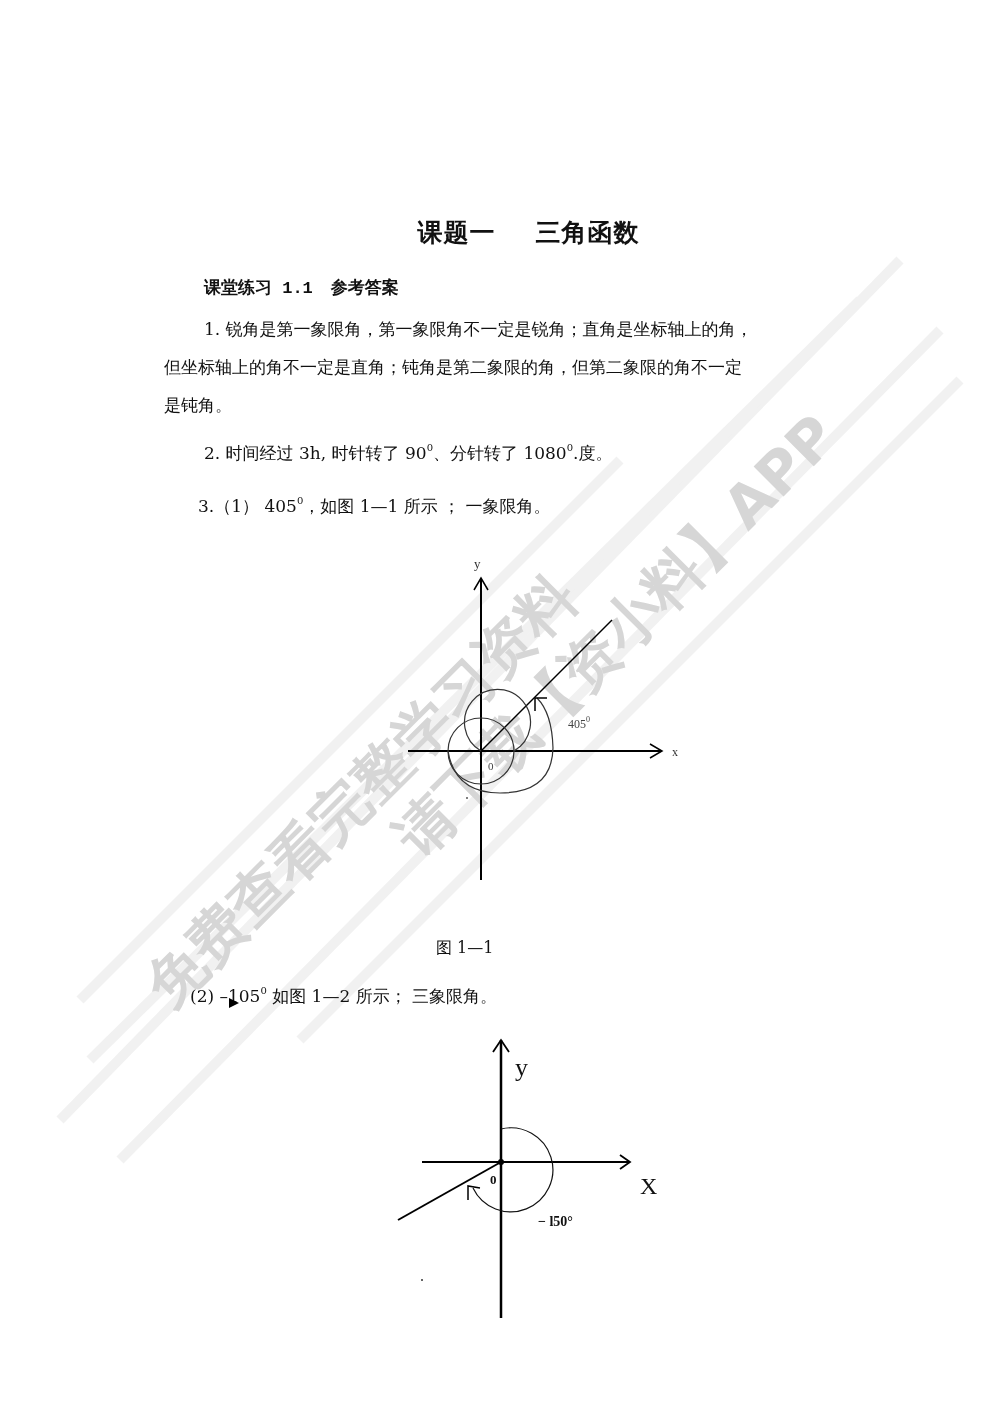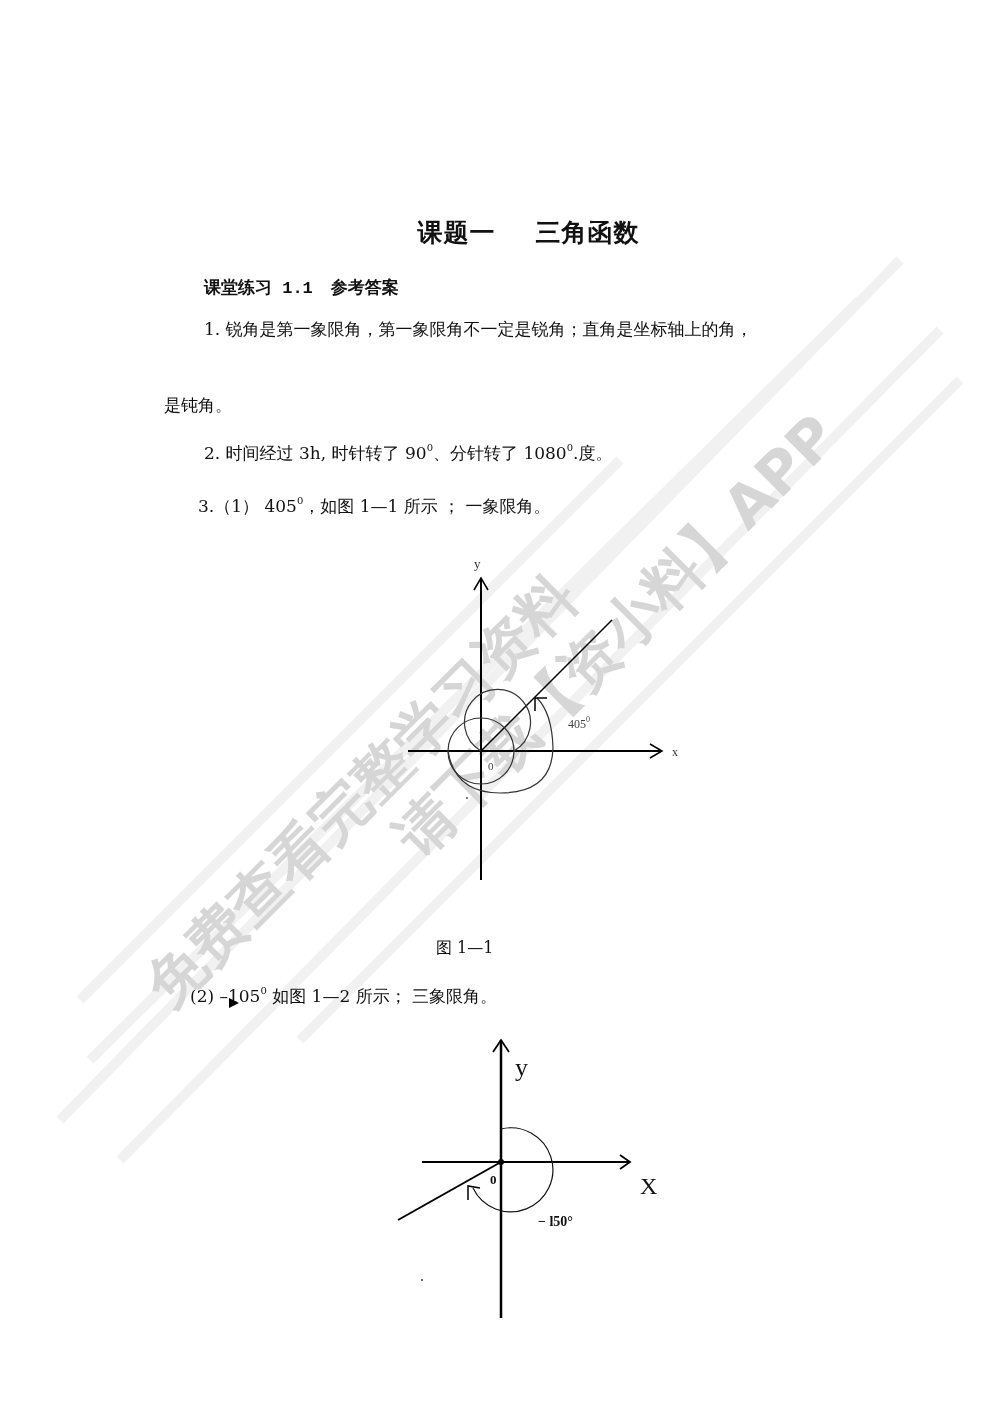--- a/index.html
+++ b/index.html
@@ -86,20 +86,21 @@
 
   <div class="title">
     <span>课题一</span><span class="gap"></span><span>三角函数</span>
   </div>
 
   <div class="subtitle">
     <span>课堂练习 1.1</span><span class="gap"></span><span>参考答案</span>
   </div>
 
   <div class="para" style="left:204px; top:262px;">1. 锐角是第一象限角，第一象限角不一定是锐角；直角是坐标轴上的角，</div>
+  <div class="para" style="left:164px; top:300px;">但坐标轴上的角不一定是直角；钝角是第二象限的角，但第二象限的角不一定</div>
   <div class="para" style="left:164px; top:338px;">是钝角。</div>
 
   <div class="para" style="left:204px; top:381px;">
     <span>2. 时间经过 3h, 时针转了 90</span><sup>0</sup><span>、分针转了 1080</span><sup>0</sup><span>.度。</span>
   </div>
 
   <div class="para" style="left:198px; top:434px;">
     <span>3.（1） 405</span><sup>0</sup><span>，如图 1—1 所示 ；  一象限角。</span>
   </div>
 

